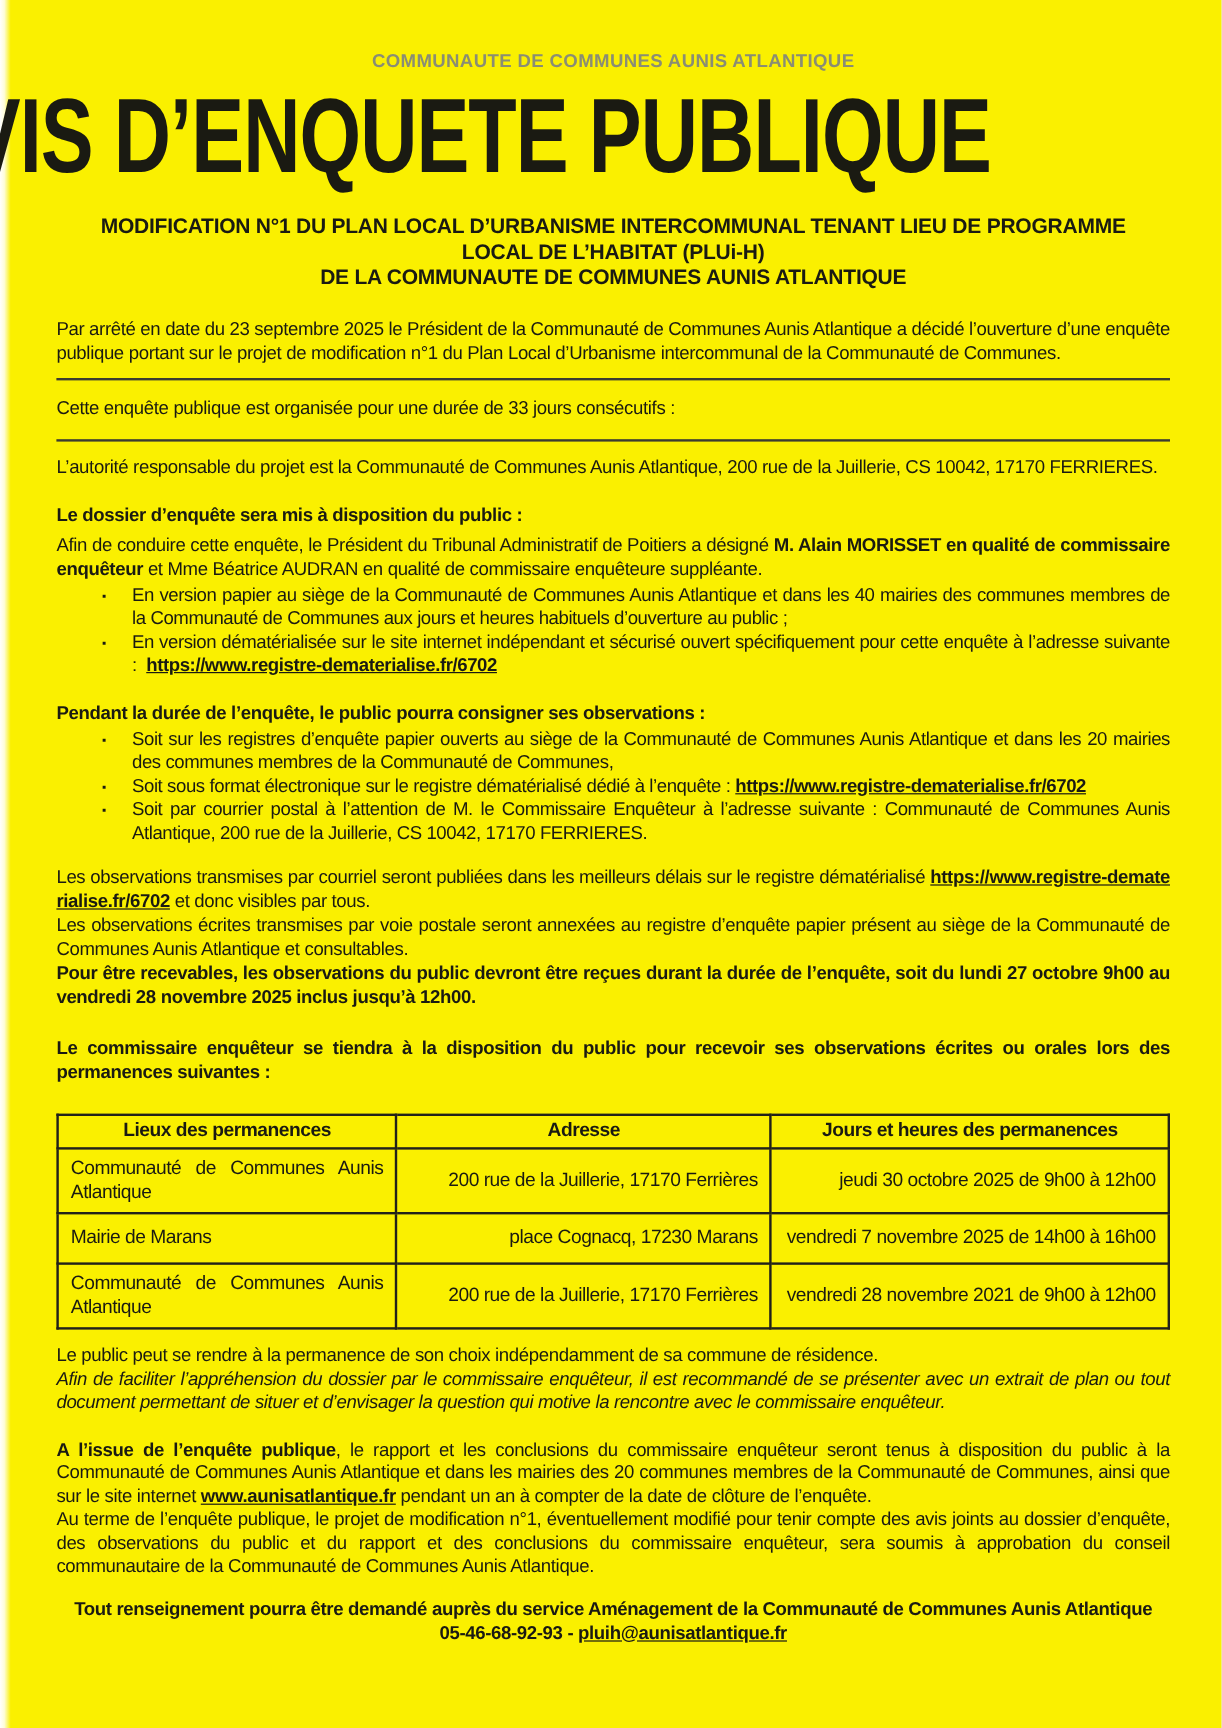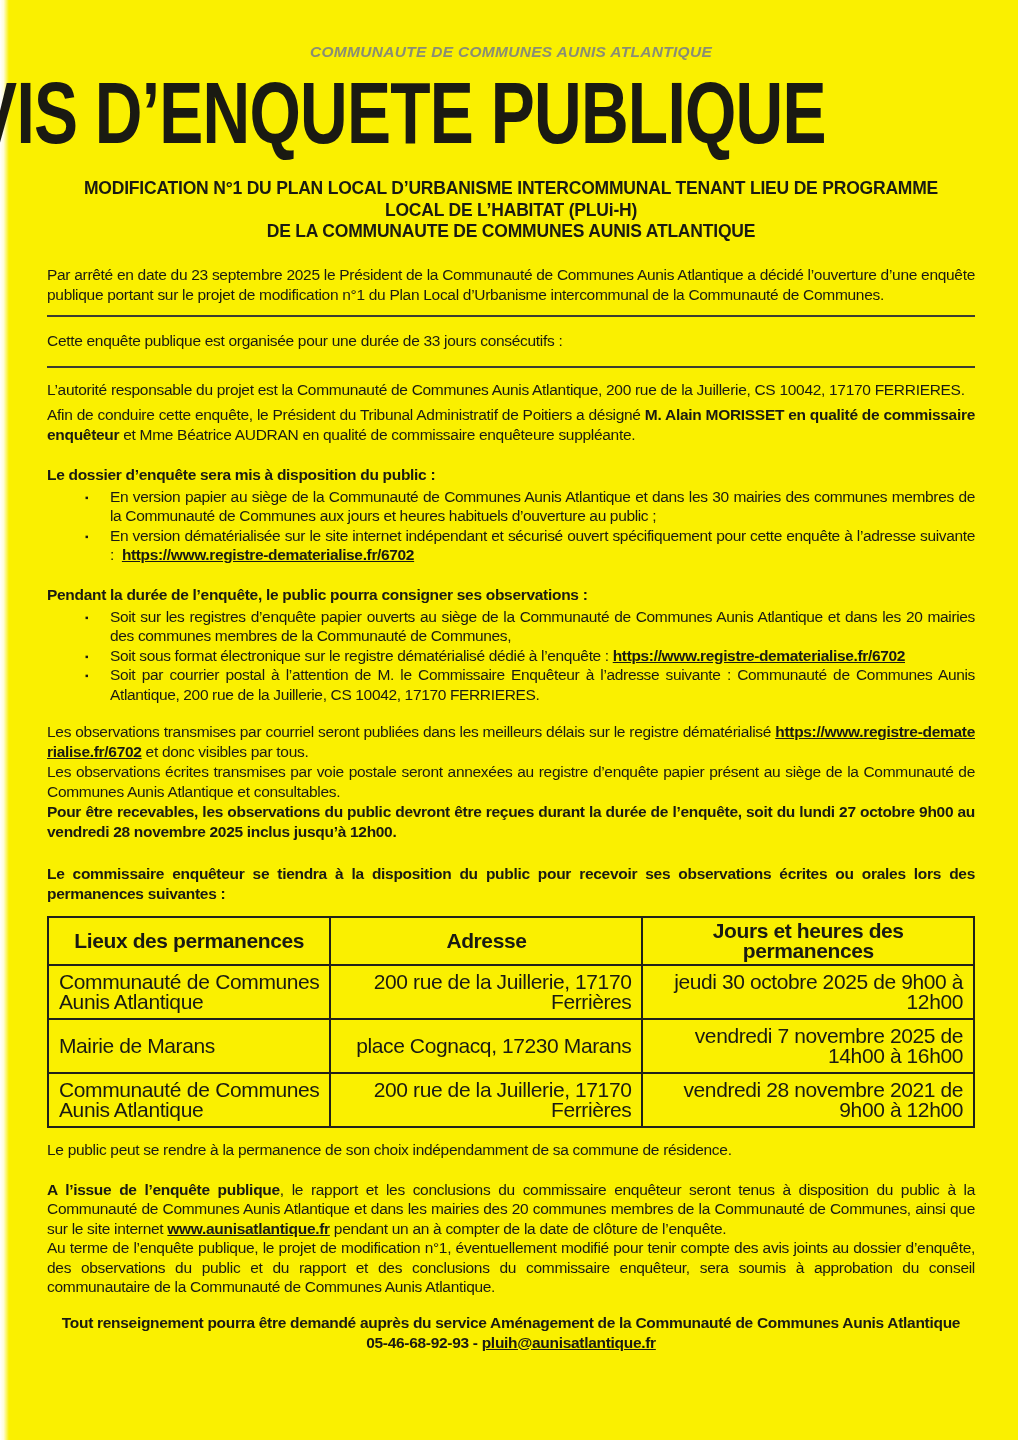--- a/index.html
+++ b/index.html
@@ -27,21 +27,20 @@
     font-size: 15.5px;
     letter-spacing: -0.3px;
   }
   .org {
     text-align: center;
     font-weight: bold;
     font-size: 15.5px;
     line-height: 24px;
     letter-spacing: 0.3px;
     color: var(--org-text, #8A8D74);
-    font-style: italic;
   }
   .title { display:flex; justify-content:flex-end; align-items:center; height:94px; margin-top:2px; overflow:visible; }
   .title-text {
     font-weight: bold;
     font-size: 88px;
     letter-spacing: -1px;
     white-space: nowrap;
     transform: scaleX(0.75);
     transform-origin: 50% 50%;
   }
@@ -60,22 +59,22 @@
   }
   .authority { margin-top: 12px; }
   .designation { margin-top: 5px; }
   .heading { margin-top: 20px; font-weight: bold; text-align: left; }
   ul.square { list-style:none; margin: 2px 0 0; padding: 0 0 0 36px; }
   ul.square li { position:relative; padding-left:27px; text-align:justify; line-height:19.5px; letter-spacing:-0.35px; }
   ul.square li::before { content:"▪"; position:absolute; left:2px; top:1px; font-size:10px; }
   .obs-first { margin-top: 18px; }
   .perm-intro { margin-top: 22px; }
   table.permanences {
-    width: 100%; border-collapse: collapse; margin-top: 12px;
-    font-size: 21px; letter-spacing: -0.4px;
+    width: 100%; border-collapse: collapse; margin-top: 24px;
+    font-size: 16px; letter-spacing: -0.4px;
   }
   table.permanences th, table.permanences td { border: 2px solid var(--table-border, #21211A); }
   table.permanences th { font-weight: bold; text-align: center; padding: 3px 6px; line-height: 20px; }
   table.permanences td { padding: 6px 10px; vertical-align: middle; line-height: 20px; height: 42px; }
   col.c1 { width: 30.5%; } col.c2 { width: 33.7%; } col.c3 { width: 35.8%; }
   td.place { text-align: justify; padding-right: 14px; }
   td.address, td.schedule { text-align: right; }
   .choice { margin-top: 12px; line-height: 19.5px; }
   .advice { line-height: 19.5px; font-style: italic; }
   .issue { margin-top: 20px; line-height: 19.5px; }
@@ -105,25 +104,25 @@
 
     <hr class="rule">
 
     <p class="p duration">Cette enquête publique est organisée pour une durée de 33 jours consécutifs :</p>
 
 
     <hr class="rule rule2">
 
     <p class="p authority">L’autorité responsable du projet est la Communauté de Communes Aunis Atlantique, 200 rue de la Juillerie, CS 10042, 17170 FERRIERES.</p>
 
+    <p class="p heading">Le dossier d’enquête sera mis à disposition du public :</p>
+
     <p class="p designation"><span>Afin de conduire cette enquête, le Président du Tribunal Administratif de Poitiers a désigné </span><span class="b">M. Alain MORISSET en qualité de commissaire enquêteur</span><span> et Mme Béatrice AUDRAN en qualité de commissaire enquêteure suppléante.</span></p>
-
-    <p class="p heading">Le dossier d’enquête sera mis à disposition du public :</p>
     <ul class="square">
-      <li><span>En version papier au siège de la Communauté de Communes Aunis Atlantique et dans les 30 mairies des communes membres de la Communauté de Communes aux jours et heures habituels d’ouverture au public ;</span></li>
+      <li><span>En version papier au siège de la Communauté de Communes Aunis Atlantique et dans les 40 mairies des communes membres de la Communauté de Communes aux jours et heures habituels d’ouverture au public ;</span></li>
       <li><span>En version dématérialisée sur le site internet indépendant et sécurisé ouvert spécifiquement pour cette enquête à l’adresse suivante :&nbsp; </span><span class="b u">https://www.registre-dematerialise.fr/6702</span></li>
     </ul>
 
     <p class="p heading">Pendant la durée de l’enquête, le public pourra consigner ses observations :</p>
     <ul class="square">
       <li><span>Soit sur les registres d’enquête papier ouverts au siège de la Communauté de Communes Aunis Atlantique et dans les 20 mairies des communes membres de la Communauté de Communes,</span></li>
       <li><span>Soit sous format électronique sur le registre dématérialisé dédié à l’enquête : </span><span class="b u">https://www.registre-dematerialise.fr/6702</span></li>
       <li><span>Soit par courrier postal à l’attention de M. le Commissaire Enquêteur à l’adresse suivante : Communauté de Communes Aunis Atlantique, 200 rue de la Juillerie, CS 10042, 17170 FERRIERES.</span></li>
     </ul>
 
@@ -159,20 +158,21 @@
         </tr>
         <tr>
           <td class="place">Communauté de Communes Aunis Atlantique</td>
           <td class="address">200 rue de la Juillerie, 17170 Ferrières</td>
           <td class="schedule">vendredi 28 novembre 2021 de 9h00 à 12h00</td>
         </tr>
       </tbody>
     </table>
 
     <p class="p choice">Le public peut se rendre à la permanence de son choix indépendamment de sa commune de résidence.</p>
+    <p class="p advice">Afin de faciliter l’appréhension du dossier par le commissaire enquêteur, il est recommandé de se présenter avec un extrait de plan ou tout document permettant de situer et d’envisager la question qui motive la rencontre avec le commissaire enquêteur.</p>
 
     <p class="p issue"><span class="b">A l’issue de l’enquête publique</span><span>, le rapport et les conclusions du commissaire enquêteur seront tenus à disposition du public à la Communauté de Communes Aunis Atlantique et dans les mairies des 20 communes membres de la Communauté de Communes, ainsi que sur le site internet </span><span class="b u">www.aunisatlantique.fr</span><span> pendant un an à compter de la date de clôture de l’enquête.</span></p>
     <p class="p terme">Au terme de l’enquête publique, le projet de modification n°1, éventuellement modifié pour tenir compte des avis joints au dossier d’enquête, des observations du public et du rapport et des conclusions du commissaire enquêteur, sera soumis à approbation du conseil communautaire de la Communauté de Communes Aunis Atlantique.</p>
 
     <div class="footer">
       <div>Tout renseignement pourra être demandé auprès du service Aménagement de la Communauté de Communes Aunis Atlantique</div>
       <div><span>05-46-68-92-93 - </span><span class="u">pluih@aunisatlantique.fr</span></div>
     </div>
 
   </div>

